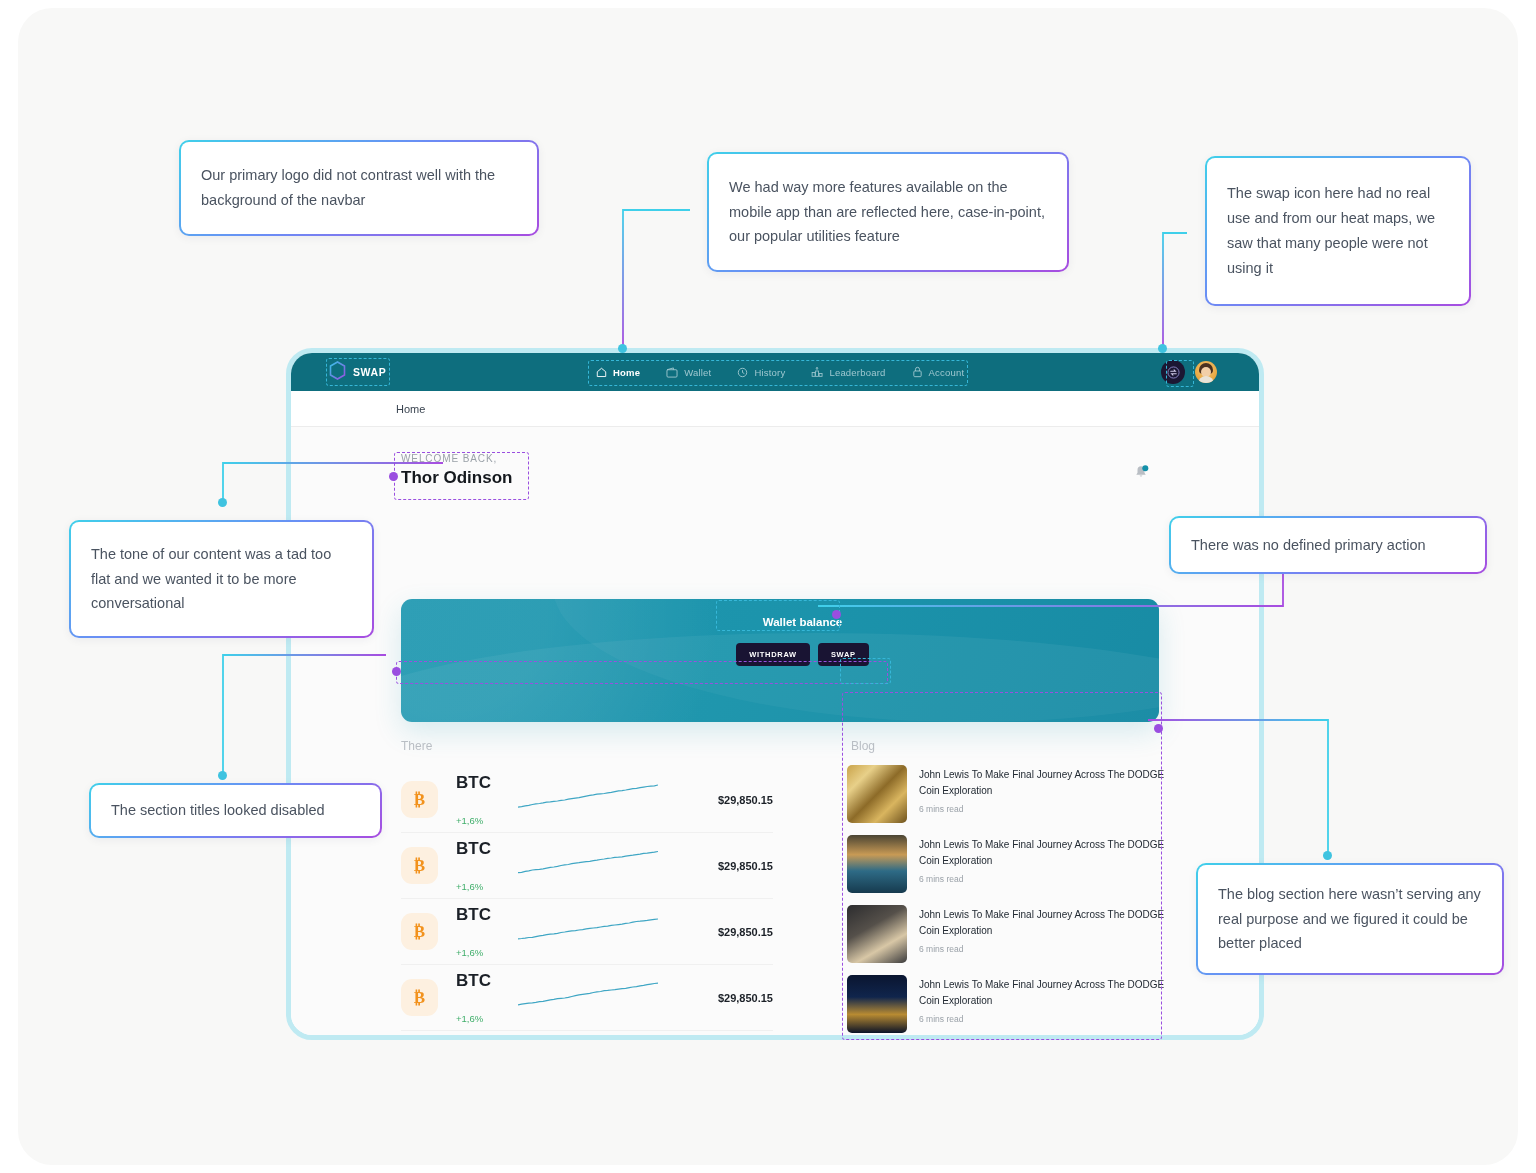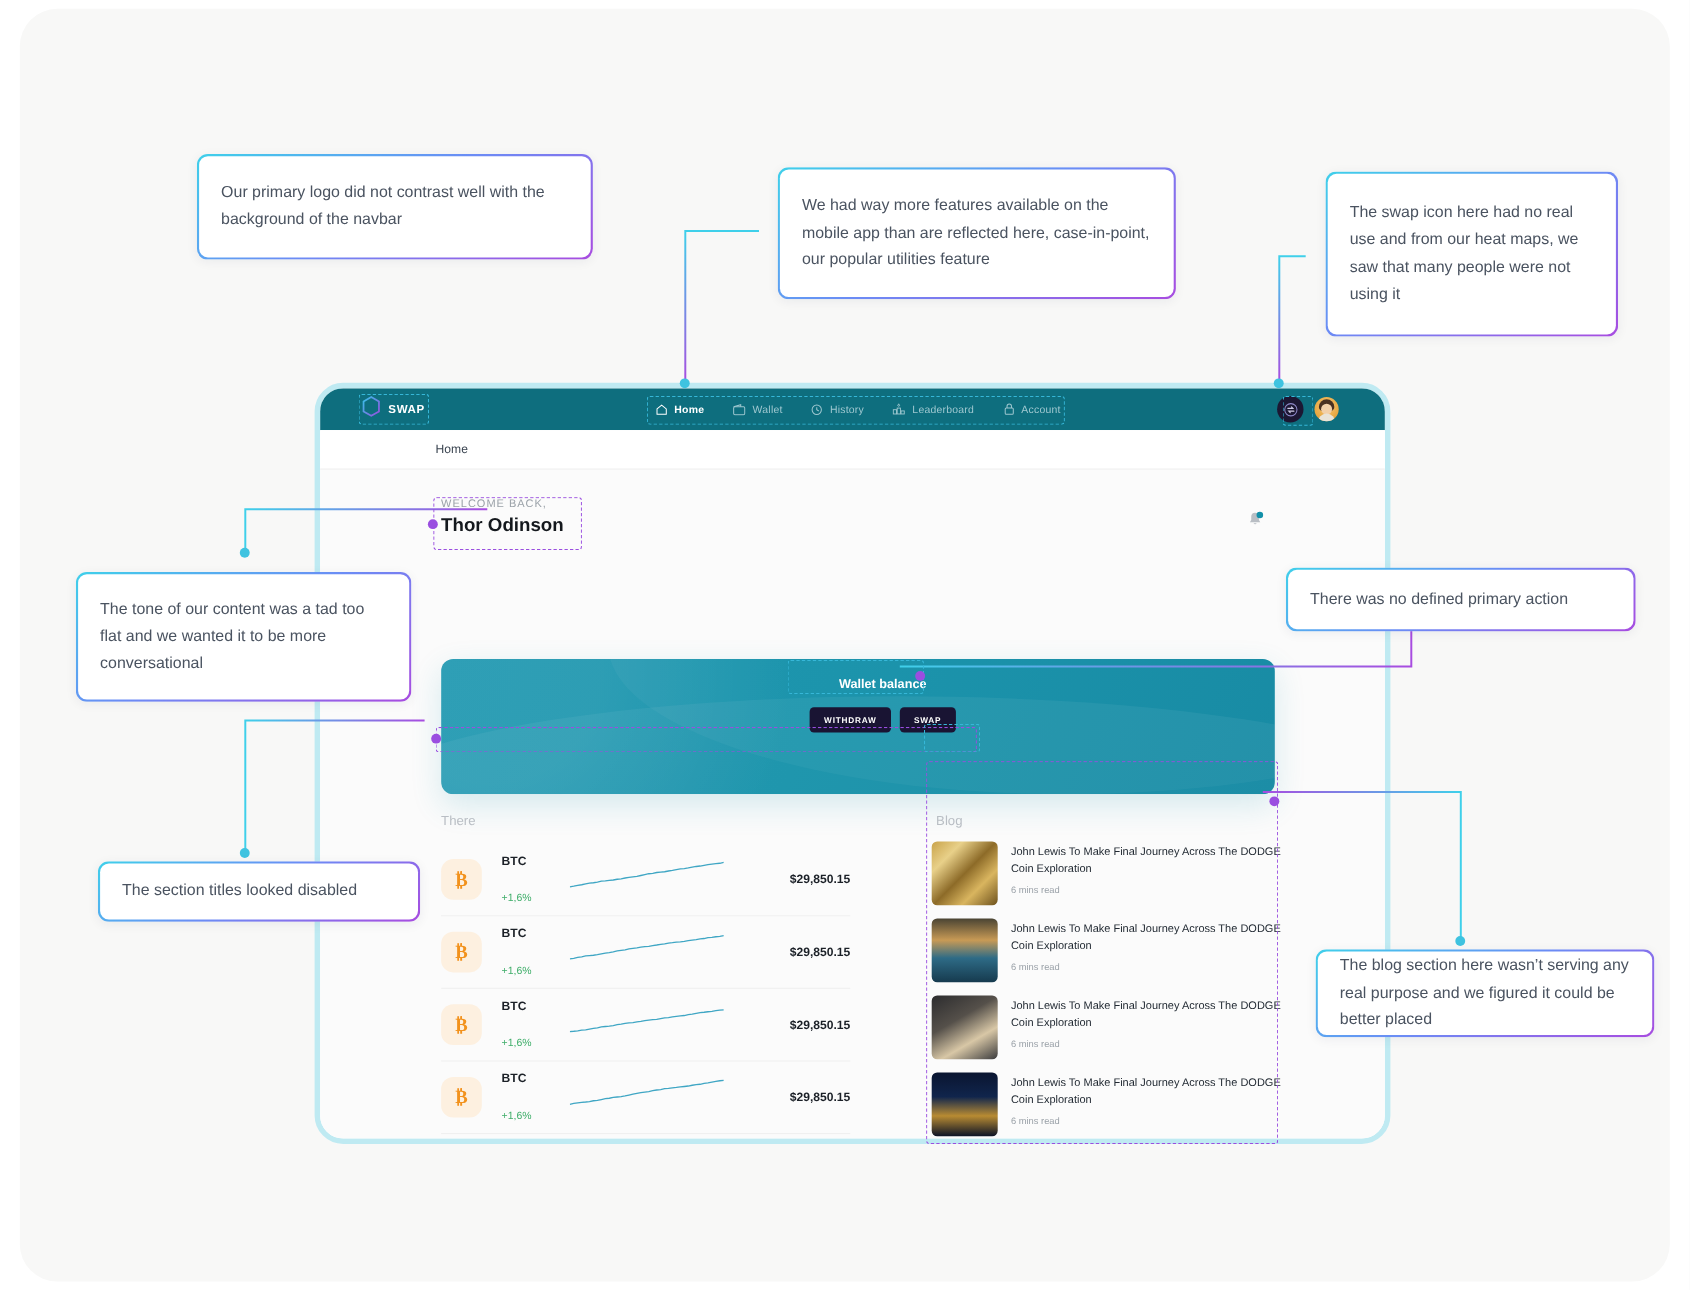--- a/index.html
+++ b/index.html
@@ -163,21 +163,21 @@
   }
   .coin-ico {
     width: 37px; height: 37px; border-radius: 11px;
     background: #fdf0e0;
     display: flex; align-items: center; justify-content: center;
     color: #f2921d; font-size: 17px; font-weight: bold;
     font-family: "Liberation Serif", serif;
     flex: none;
   }
   .coin-meta { margin-left: 18px; width: 62px; flex: none; }
-  .coin-sym { font-size: 11px; font-weight: bold; color: #1b2027; }
+  .coin-sym { font-size: 17px; font-weight: bold; color: #1b2027; }
   .coin-chg { font-size: 9.5px; color: #3fae6a; margin-top: 22px; }
   .coin-spark { width: 140px; flex: none; }
   .coin-price {
     font-size: 11px; font-weight: bold; color: #1b2027;
     text-align: right; flex: 1;
   }
 
   
   #blog-list {
     position: absolute; left: 556px; top: 338px; width: 320px;
@@ -518,19 +518,19 @@
         <p>There was no defined primary action</p>
       </div>
   </div>
 
   <div class="callout" style="left:71px; top:775px; width:293px; height:55px;">
     <div class="co-inner">
         <p>The section titles looked disabled</p>
       </div>
   </div>
 
-  <div class="callout" style="left:1178px; top:855px; width:308px; height:80px;">
+  <div class="callout" style="left:1178px; top:855px; width:308px; height:112px;">
     <div class="co-inner">
         <p>The blog section here wasn’t serving any real purpose and we figured it could be better placed</p>
       </div>
   </div>
 
 </div>
 
 </body></html>

